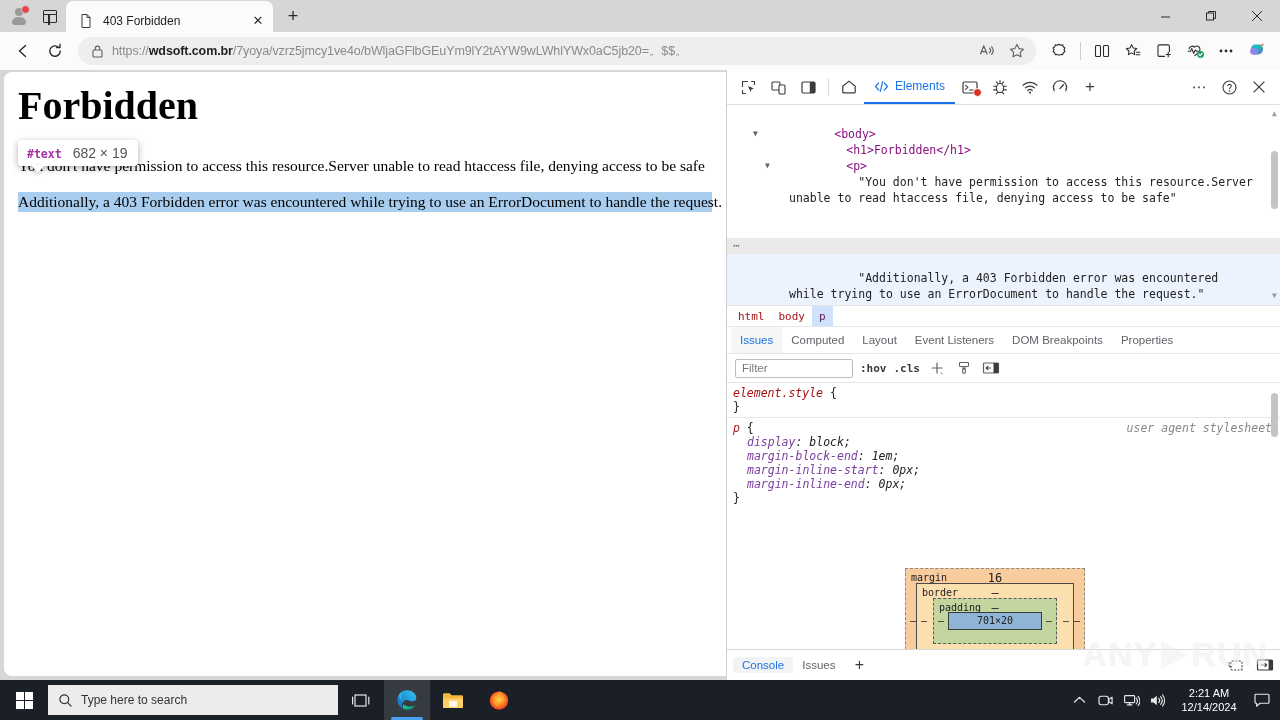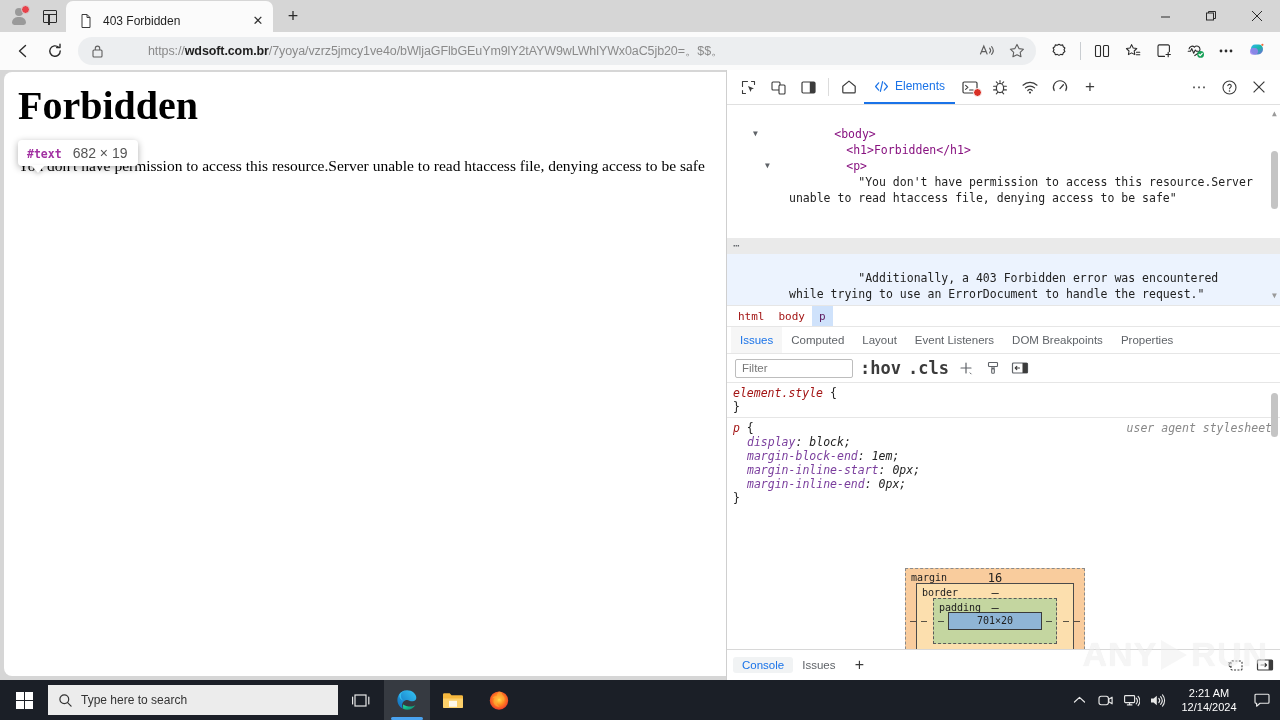--- a/index.html
+++ b/index.html
@@ -129,21 +129,20 @@
   }
   .omnibox {
     flex: 1 1 auto;
     height: 28px;
     background: #eceef0;
     border-radius: 14px;
     display: flex; align-items: center;
     padding: 0 4px 0 8px;
     margin: 0 6px;
     min-width: 0;
-    gap: 36px;
   }
   .omnibox-lock {
     width: 22px; height: 22px; flex: 0 0 22px;
     display: flex; align-items: center; justify-content: center;
   }
   .omnibox-url {
     flex: 1 1 auto;
     font-size: 12.5px;
     color: #8a8a8a;
     white-space: nowrap; overflow: hidden;
@@ -360,21 +359,21 @@
   .filterinput {
     width: 118px; height: 19px;
     border: 1px solid #bdbdbd; border-radius: 2px;
     font-size: 11.5px; color: #777;
     display: flex; align-items: center;
     padding: 0 6px;
     background: #fff;
   }
   .fb-txt {
     font-family: "DejaVu Sans Mono", monospace;
-    font-size: 17px; font-weight: bold; color: #3b3b3b;
+    font-size: 11px; font-weight: bold; color: #3b3b3b;
   }
   .fb-ic {
     width: 20px; height: 20px;
     display: flex; align-items: center; justify-content: center;
     color: #5f6368;
   }
 
   
   .dt-stylesbody {
     flex: 1 1 auto;
@@ -713,20 +712,21 @@
       </div>
     </div>
   </div>
 
   <div class="content-area">
 
     <div class="page-pane">
       <div class="page-inner">
         <h1 class="page-h1">Forbidden</h1>
         <p class="page-p">You don't have permission to access this resource.Server unable to read htaccess file, denying access to be safe</p>
+        <p class="page-p selected">Additionally, a 403 Forbidden error was encountered while trying to use an ErrorDocument to handle the request.</p>
       </div>
       <div class="inspect-tip">
         <span class="tname">#text</span>
         <span class="tdim">682 × 19</span>
       </div>
     </div>
 
     <div class="devtools">
 
       <div class="dt-toolbar">

